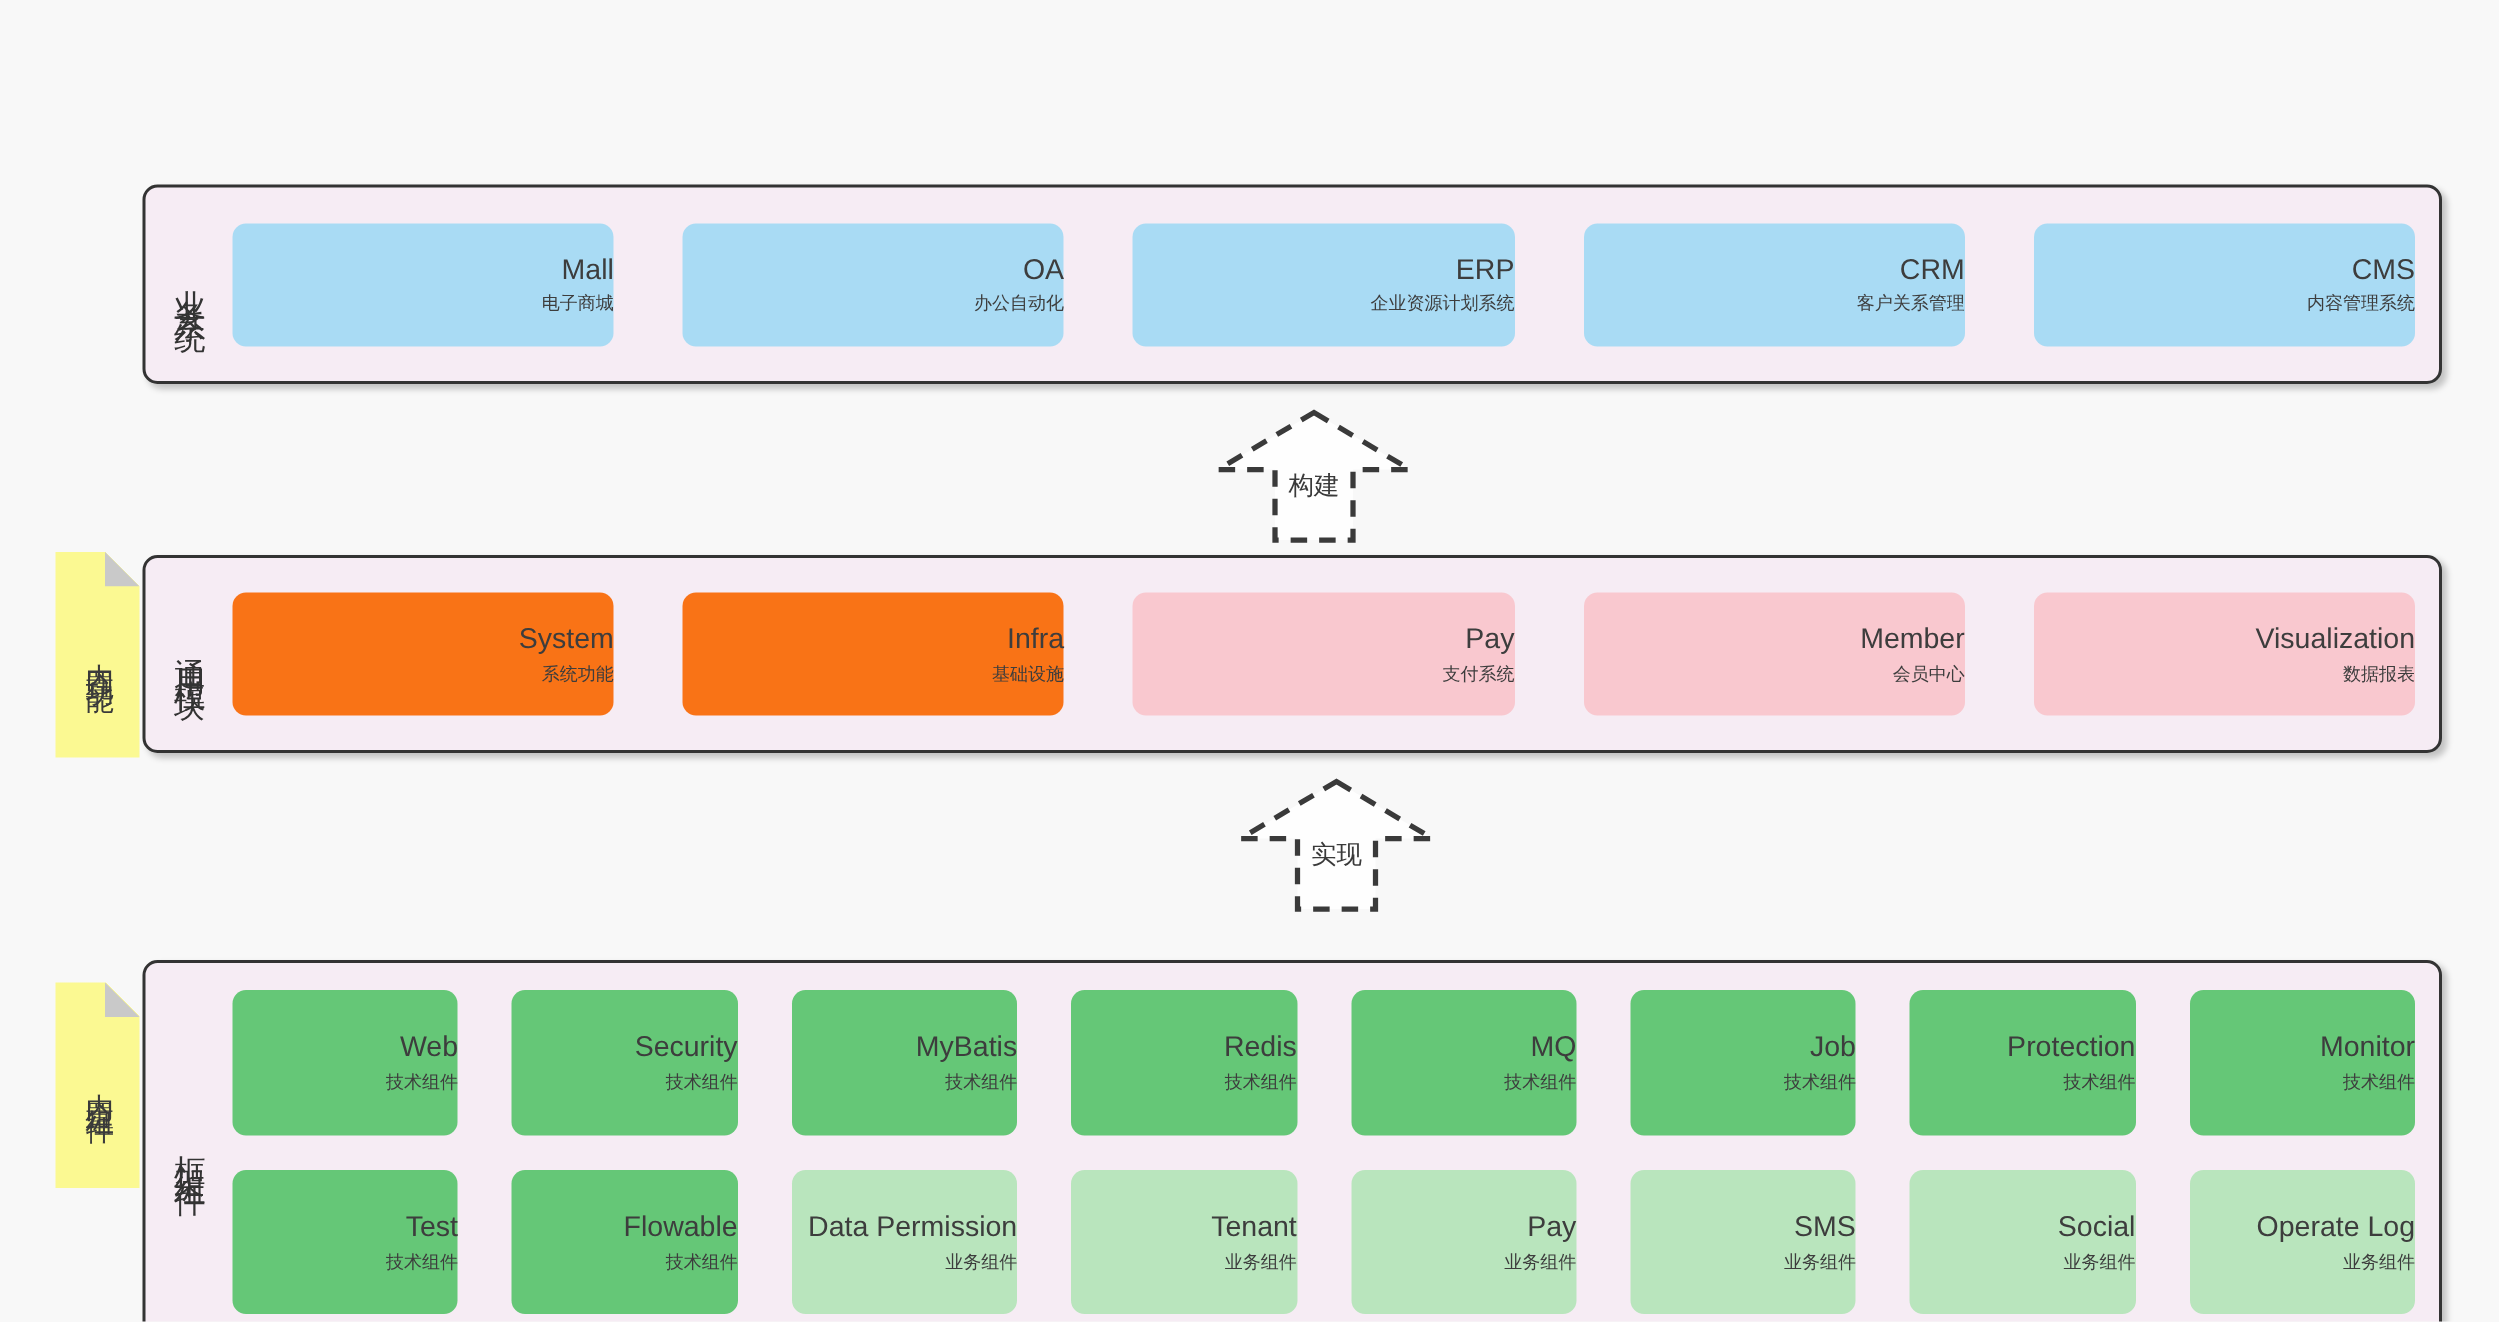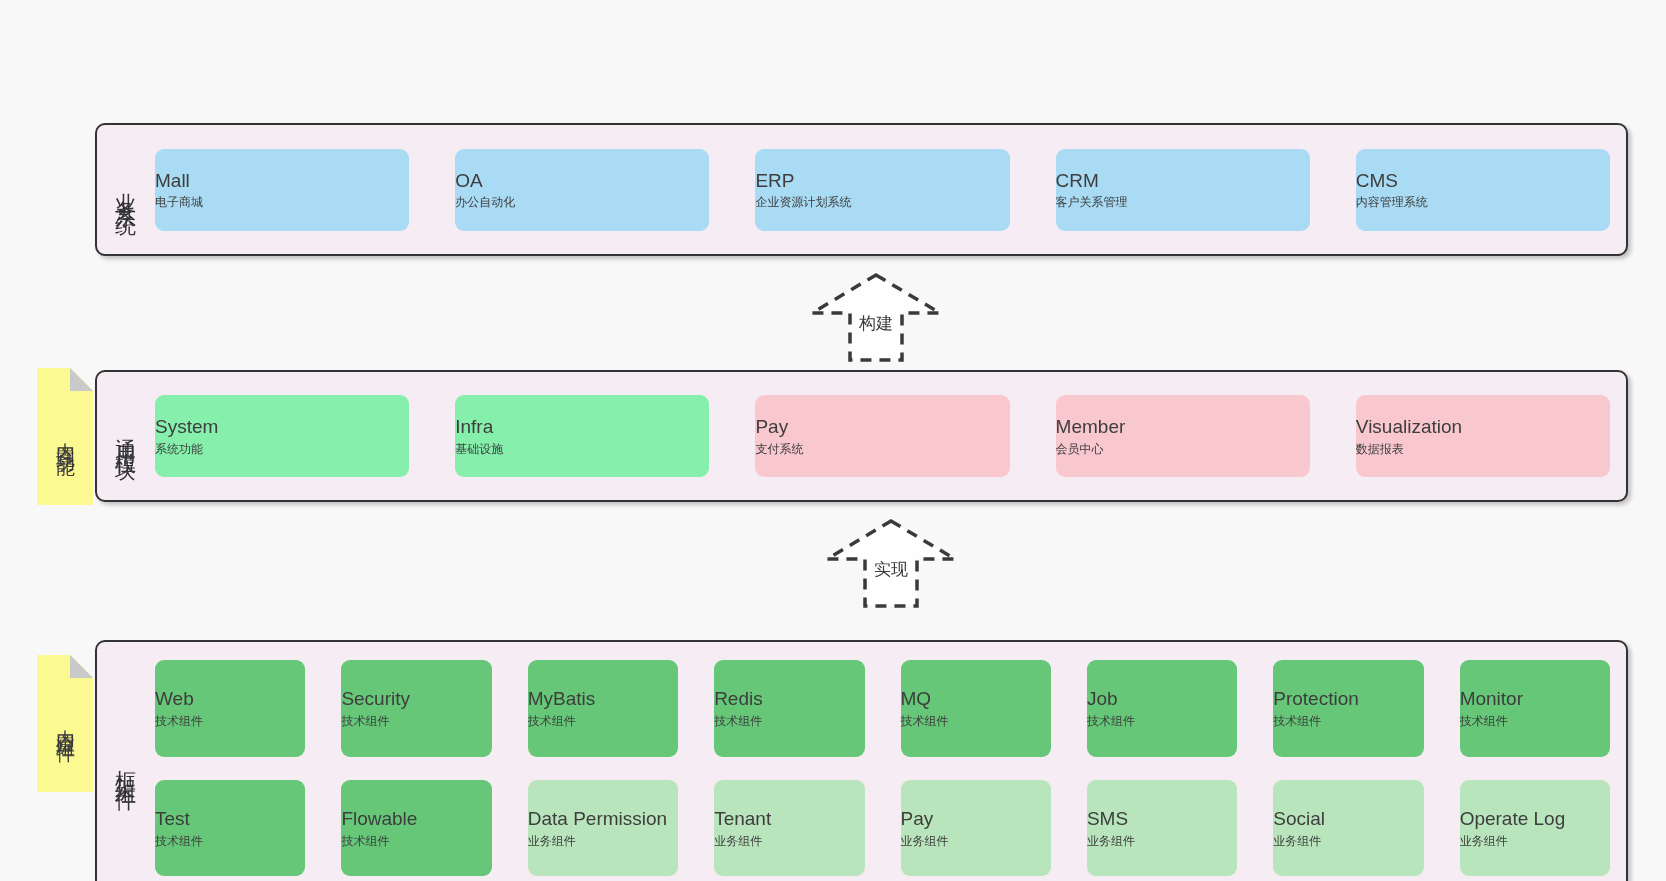--- a/index.html
+++ b/index.html
@@ -20,28 +20,28 @@
   #panel-components{top:640px;height:254px;}
   .panel-label{width:58px;display:flex;align-items:center;justify-content:center;flex:0 0 58px;}
   .panel-label span{
     writing-mode:vertical-rl;text-orientation:upright;
     font-size:21px;letter-spacing:7px;color:#333;line-height:1.1;
   }
   .box-row{flex:1;display:flex;align-items:center;gap:46px;padding-right:16px;}
   .box-grid{flex:1;display:grid;grid-template-columns:repeat(8,1fr);gap:23px 36px;padding:18px 16px 16px 0;}
   .box{
     flex:1;height:82px;border-radius:9px;
-    display:flex;flex-direction:column;align-items:flex-start;justify-content:center;
+    display:flex;flex-direction:column;align-items:flex-end;justify-content:center;
     text-align:center;line-height:1.42;
   }
   .box-grid .box{height:auto;}
   .box .title{font-size:19px;}
   .box .sub{font-size:12px;}
   .tone-blue{background:#a9dbf4;}
-  .tone-red{background:#86efac;}
+  .tone-red{background:#f97316;}
   .tone-pink{background:#f9c8cf;}
   .tone-green{background:#65c777;}
   .tone-lightgreen{background:#b9e5bd;}
   .sticky{
     position:absolute;width:56px;
     background:linear-gradient(225deg,#f8f8f8 0px,#f8f8f8 16px,#fbf992 16px);
   }
   #note-modules{left:37px;top:368px;height:137px;}
   #note-components{left:37px;top:655px;height:137px;}
   .sticky .fold{position:absolute;top:0;right:0;}

